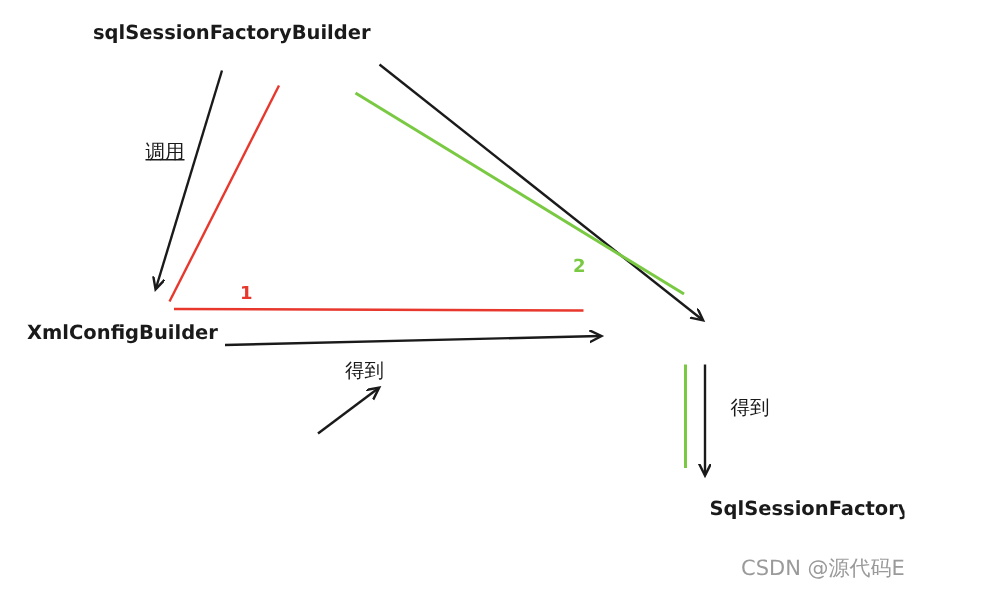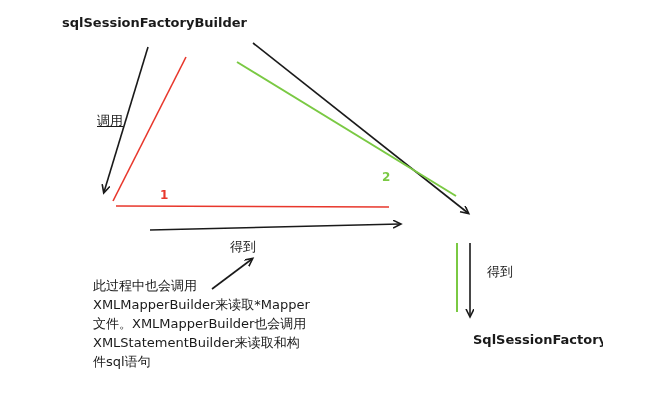--- a/index.html
+++ b/index.html
@@ -62,35 +62,32 @@
 
     <line x1="457" y1="243" x2="457" y2="312" stroke="#7ac943" stroke-width="2"></line>
 
     <line x1="470" y1="243" x2="470" y2="316" stroke="#1a1a1a" stroke-width="1.6" marker-end="url(#arrow-black)"></line>
 
     <line x1="212" y1="289" x2="252" y2="259" stroke="#1a1a1a" stroke-width="1.6" marker-end="url(#arrow-black)"></line>
   </svg>
 
   <div class="lbl node" style="left:62px;top:15px;">sqlSessionFactoryBuilder</div>
 
+  <div class="lbl node" style="left:18px;top:215px;">XmlConfigBuilder</div>
 
 
   <div class="lbl node" style="left:473px;top:332px;">SqlSessionFactory</div>
 
-  <div class="lbl" style="left:97px;top:112px;text-decoration:underline;">调用</div>
+  <div class="lbl" style="left:97px;top:92px;text-decoration:underline;">调用</div>
 
 
   <div class="lbl red" style="left:160px;top:188px;">1</div>
 
   <div class="lbl green" style="left:382px;top:170px;">2</div>
 
   <div class="lbl" style="left:230px;top:238px;">得到</div>
 
   <div class="lbl" style="left:487px;top:263px;">得到</div>
 
-  <div class="lbl note" style="left:93px;top:276px;">此过程中也会调用
-XMLMapperBuilder来读取*Mapper
-文件。XMLMapperBuilder也会调用
-XMLStatementBuilder来读取和构
-件sql语句</div>
 
+  <div class="lbl watermark" style="left:494px;top:370px;">CSDN @源代码E</div>
 
 </div>
 
 </body></html>

